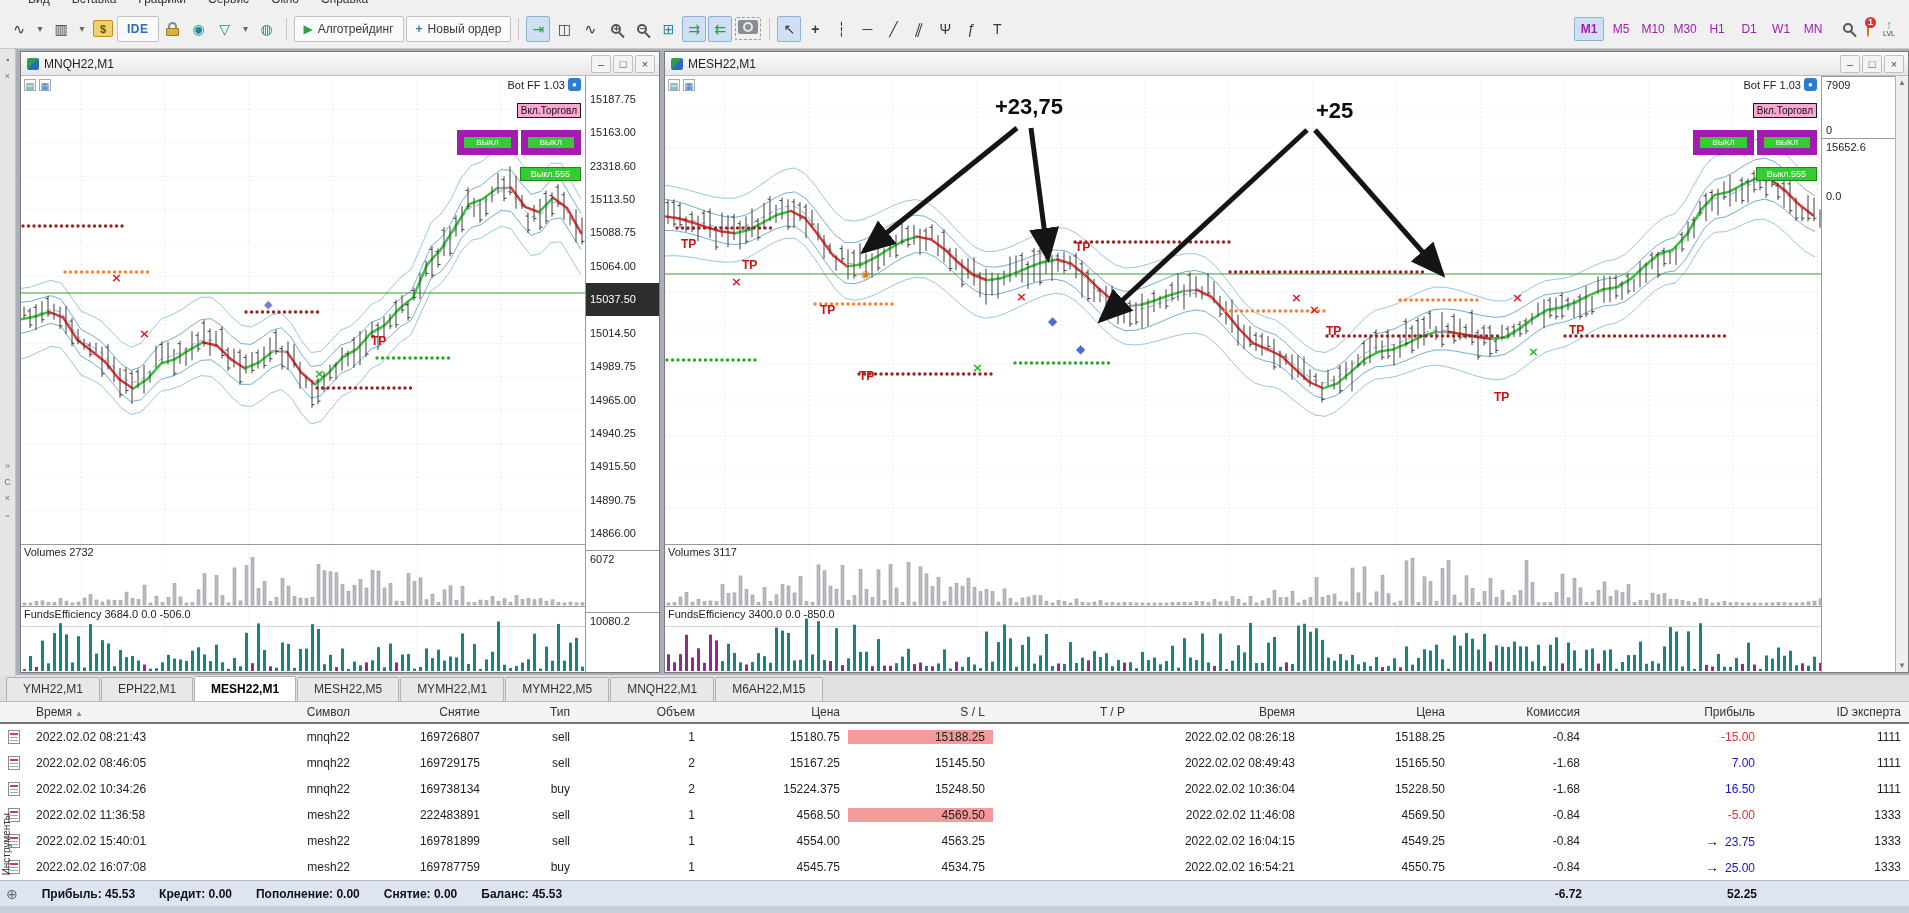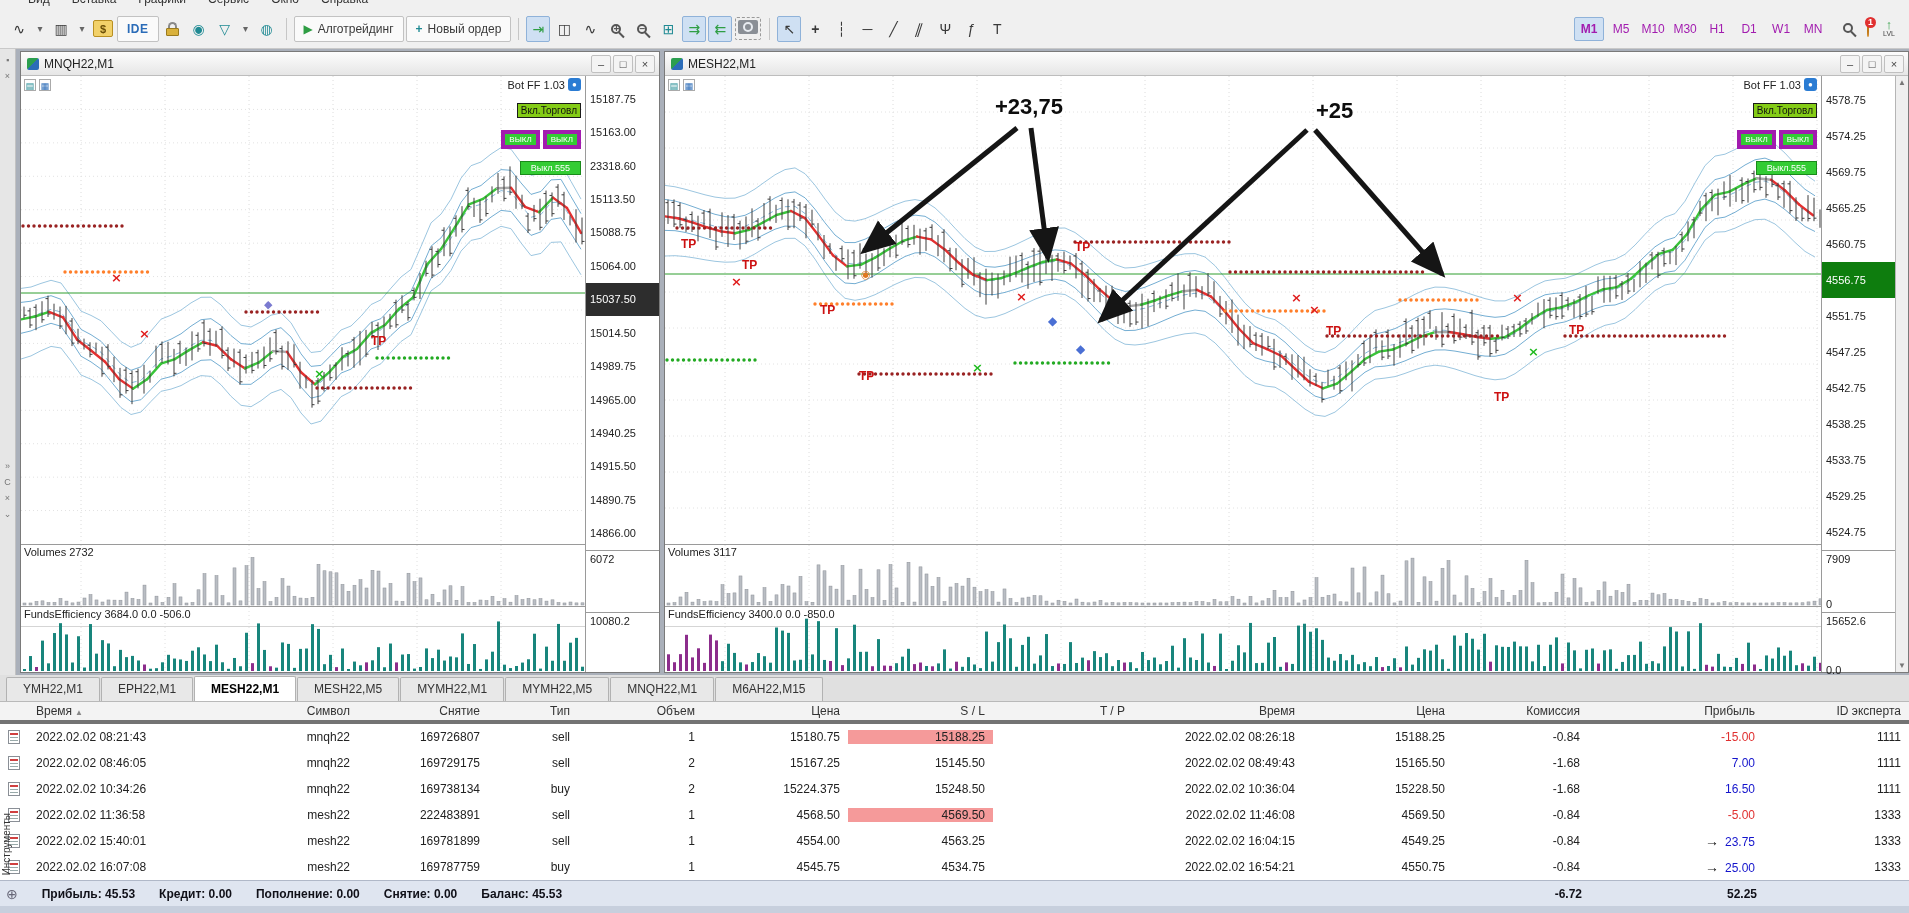--- a/index.html
+++ b/index.html
@@ -73,38 +73,38 @@
   .pl{flex:1;display:flex;align-items:center;padding-left:4px;font-size:11px;color:#222;}
   .pl.cur-dark{background:#2d2d2d;color:#fff;}
   .pl.cur-green{background:#0e7d0e;color:#fff;}
   .axis-sub{position:relative;border-top:1px solid #9a9a9a;font-size:11px;color:#222;}
   .axis-sub.vol{height:62px;flex:0 0 62px;} .axis-sub.fun{height:66px;flex:0 0 66px;}
   .axis-sub .top{position:absolute;top:2px;left:4px;}
   .axis-sub .bot{position:absolute;bottom:2px;left:4px;}
   .bot-block{position:absolute;top:2px;right:4px;z-index:4;display:flex;flex-direction:column;align-items:flex-end;gap:12px;}
   .bot-row{display:flex;align-items:center;gap:3px;font-size:11px;color:#222;}
   .bot-ic{width:13px;height:13px;background:#2b7cd3;border-radius:3px;display:inline-flex;align-items:center;justify-content:center;color:#fff;font-size:8px;}
-  .chip-dark{background:#84cc16;border:1px solid #1a1a1a;color:#111;font-size:10px;padding:0 3px;line-height:13px;}
-  .chip-mini{background:#33cc33;border:4px solid #a21caf;color:#fff;font-size:8px;line-height:11px;padding:0 4px;}
+  .chip-dark{background:#f9a8d4;border:1px solid #1a1a1a;color:#111;font-size:10px;padding:0 3px;line-height:13px;}
+  .chip-mini{background:#33cc33;border:7px solid #a21caf;color:#fff;font-size:8px;line-height:11px;padding:0 12px;}
   .chip-wide{background:#33cc33;border:1px solid #1a8a1a;color:#fff;font-size:9px;line-height:12px;padding:0 10px;}
   .mini-ics{position:absolute;top:3px;left:3px;z-index:4;display:flex;gap:3px;}
   .mini-ics span{width:12px;height:12px;font-size:9px;line-height:12px;text-align:center;border:1px solid #aaa;background:#fdfdfd;}
   .tp{position:absolute;color:#cc1111;font-weight:bold;font-size:12px;z-index:3;}
   .ann{position:absolute;font-weight:bold;font-size:22px;color:#0d0d0d;z-index:5;
        text-shadow:-1px 0 2px #fff,1px 0 2px #fff,0 1px 2px #fff,0 -1px 2px #fff;}
   .ann1{left:330px;top:18px;} .ann2{left:651px;top:22px;}
   
   .tabs{height:27px;background:#e0e0e0;border-bottom:1px solid #b9b9b9;display:flex;align-items:flex-end;padding-left:6px;}
   .tab{padding:4px 16px 5px;border:1px solid #b2b2b2;border-bottom:none;background:#e8e8e8;color:#333;
        font-size:12px;margin-right:1px;border-radius:2px 2px 0 0;}
   .tab.active{background:#fff;color:#000;padding-top:5px;font-weight:bold;}
   
   .grid-row{display:grid;grid-template-columns:28px 210px 120px 130px 90px 125px 145px 145px 140px 170px 150px 135px 175px 146px;
             align-items:center;}
-  .thead{height:22px;background:#f3f3f3;border-bottom:4px solid #737373;font-size:12px;color:#333;}
+  .thead{height:22px;background:#f3f3f3;border-bottom:2px solid #737373;font-size:12px;color:#333;}
   .thead .hc{padding:0 8px;text-align:right;white-space:nowrap;}
   .thead .hc.left{text-align:left;}
   .thead .caret{font-size:8px;color:#888;margin-left:3px;}
   .tbody .grid-row{height:26px;background:#fff;font-size:12px;}
   .cell{padding:0 8px;text-align:right;white-space:nowrap;overflow:hidden;}
   .cell.left{text-align:left;}
   .cell.slhit{background:#f59a9a;}
   .cell.neg{color:#e03030;} .cell.pos{color:#1414cc;}
   .deal-ic{width:12px;height:14px;background:#fff;border:1px solid #8a8f96;margin-left:8px;position:relative;}
   .deal-ic::before{content:'';position:absolute;left:1px;top:2px;right:1px;height:2px;background:#d04040;}
@@ -2031,35 +2031,20 @@
                 <rect x="1124" y="43.68376745025593" width="3" height="20.31623254974407" fill="#18857c"></rect>
                 <rect x="1130" y="58.21007432312016" width="3" height="5.789925676879841" fill="#18857c"></rect>
                 <rect x="1136" y="56.3102346137166" width="3" height="7.689765386283398" fill="#8c2d8c"></rect>
                 <rect x="1142" y="58.662704611422015" width="3" height="5.337295388577989" fill="#18857c"></rect>
                 <rect x="1148" y="49.695957918704345" width="3" height="14.304042081295654" fill="#18857c"></rect>
                 <rect x="1154" y="55.789581095799804" width="3" height="8.210418904200196" fill="#8c2d8c"></rect>
               </svg>
           </div>
         </div>
         <div class="axis-col">
-          <div class="price-axis" id="axisR">
-              <div class="pl">4578.75</div>
-              <div class="pl">4574.25</div>
-              <div class="pl">4569.75</div>
-              <div class="pl">4565.25</div>
-              <div class="pl">4560.75</div>
-              <div class="pl cur-green">4556.75</div>
-              <div class="pl">4551.75</div>
-              <div class="pl">4547.25</div>
-              <div class="pl">4542.75</div>
-              <div class="pl">4538.25</div>
-              <div class="pl">4533.75</div>
-              <div class="pl">4529.25</div>
-              <div class="pl">4524.75</div>
-            </div>
           <div class="axis-sub vol">
             <span class="top">7909</span>
             <span class="bot">0</span>
           </div>
           <div class="axis-sub fun">
             <span class="top">15652.6</span>
             <span class="bot">0.0</span>
           </div>
         </div>
         <div class="rstrip">

